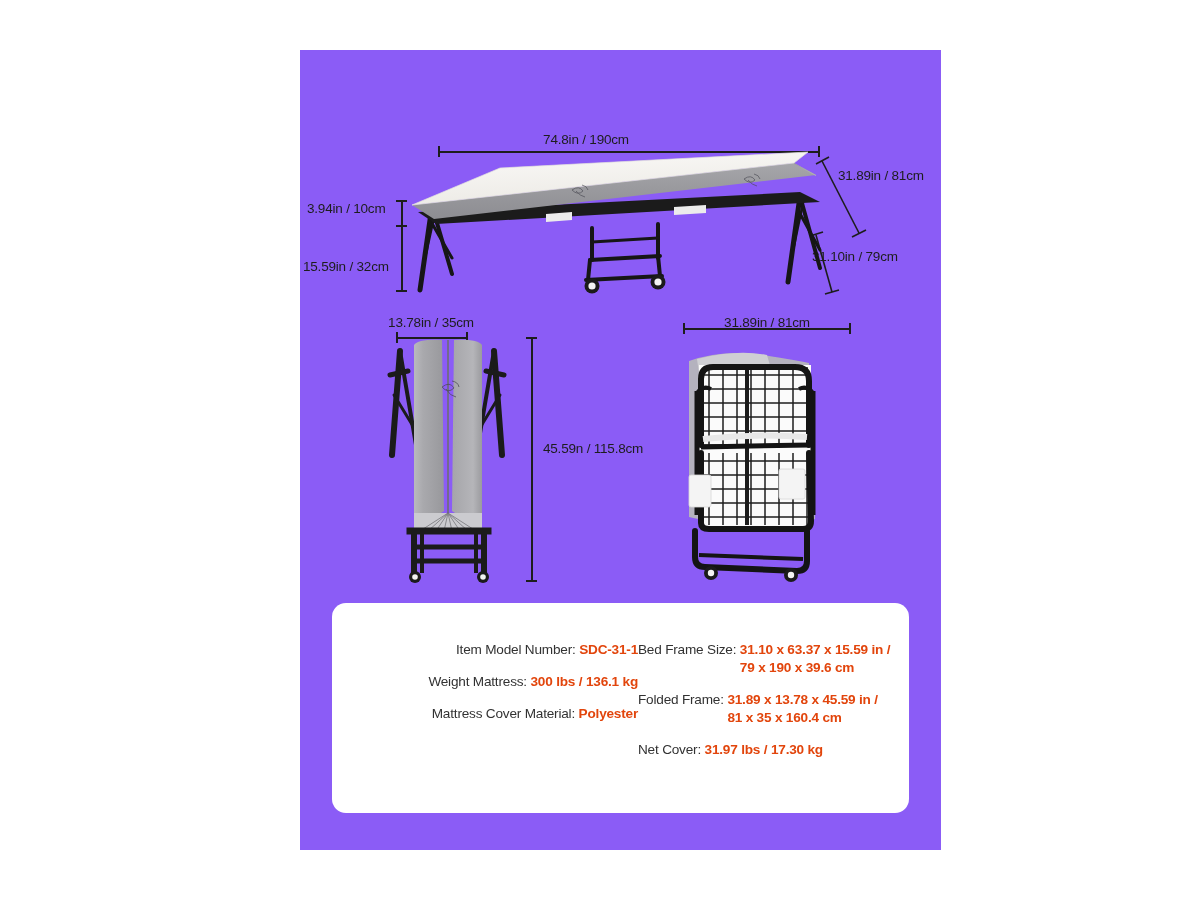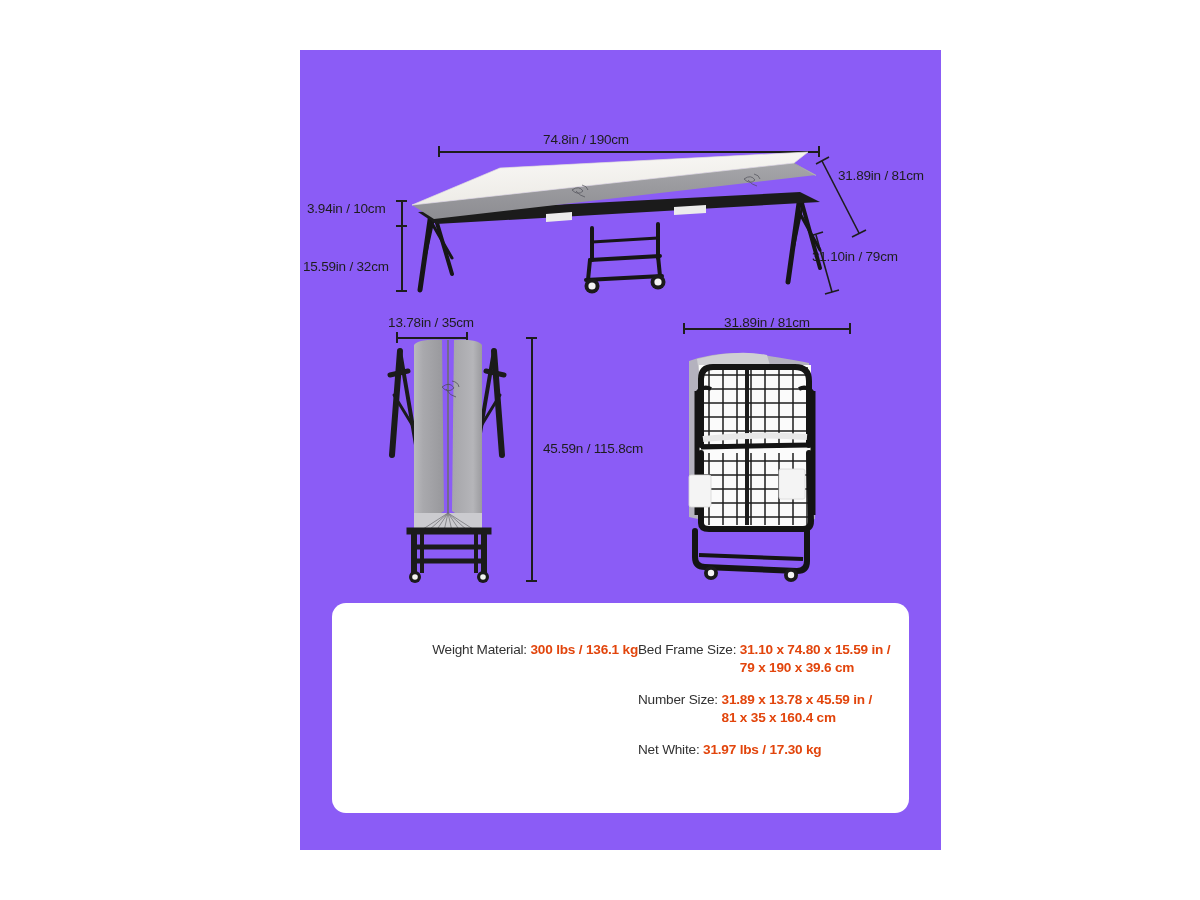--- a/index.html
+++ b/index.html
@@ -333,36 +333,44 @@
       <circle cx="116" cy="240" r="7" fill="#1b1b1b"></circle>
       <circle cx="116" cy="240" r="3.2" fill="#f4f4f4"></circle>
     </g>
   </svg>
 
   <div id="spec-card">
     <div class="spec-cols">
 
       <div class="spec-col left">
         <div class="spec-row">
-          <span>Weight Material:</span>
+          <span>Item Model Number:</span>
+          <span class="spec-val">SDC-31-1</span>
+        </div>
+        <div class="spec-row">
+          <span>Weight Mattress:</span>
           <span class="spec-val">300 lbs / 136.1 kg</span>
         </div>
+        <div class="spec-row">
+          <span>Mattress Cover Material:</span>
+          <span class="spec-val">Polyester</span>
+        </div>
       </div>
 
       <div class="spec-col right">
         <div class="spec-row">
           <span>Bed Frame Size:</span>
-          <span class="spec-val wrapped"><span>31.10 x 74.80 x 15.59 in /</span><span class="l2">79 x 190 x 39.6 cm</span></span>
-        </div>
-        <div class="spec-row">
-          <span>Number Size:</span>
+          <span class="spec-val wrapped"><span>31.10 x 63.37 x 15.59 in /</span><span class="l2">79 x 190 x 39.6 cm</span></span>
+        </div>
+        <div class="spec-row">
+          <span>Folded Frame:</span>
           <span class="spec-val wrapped"><span>31.89 x 13.78 x 45.59 in /</span><span class="l2">81 x 35 x 160.4 cm</span></span>
         </div>
         <div class="spec-row">
-          <span>Net White:</span>
+          <span>Net Cover:</span>
           <span class="spec-val">31.97 lbs / 17.30 kg</span>
         </div>
       </div>
 
     </div>
   </div>
 
 </div>
 
 </body></html>

